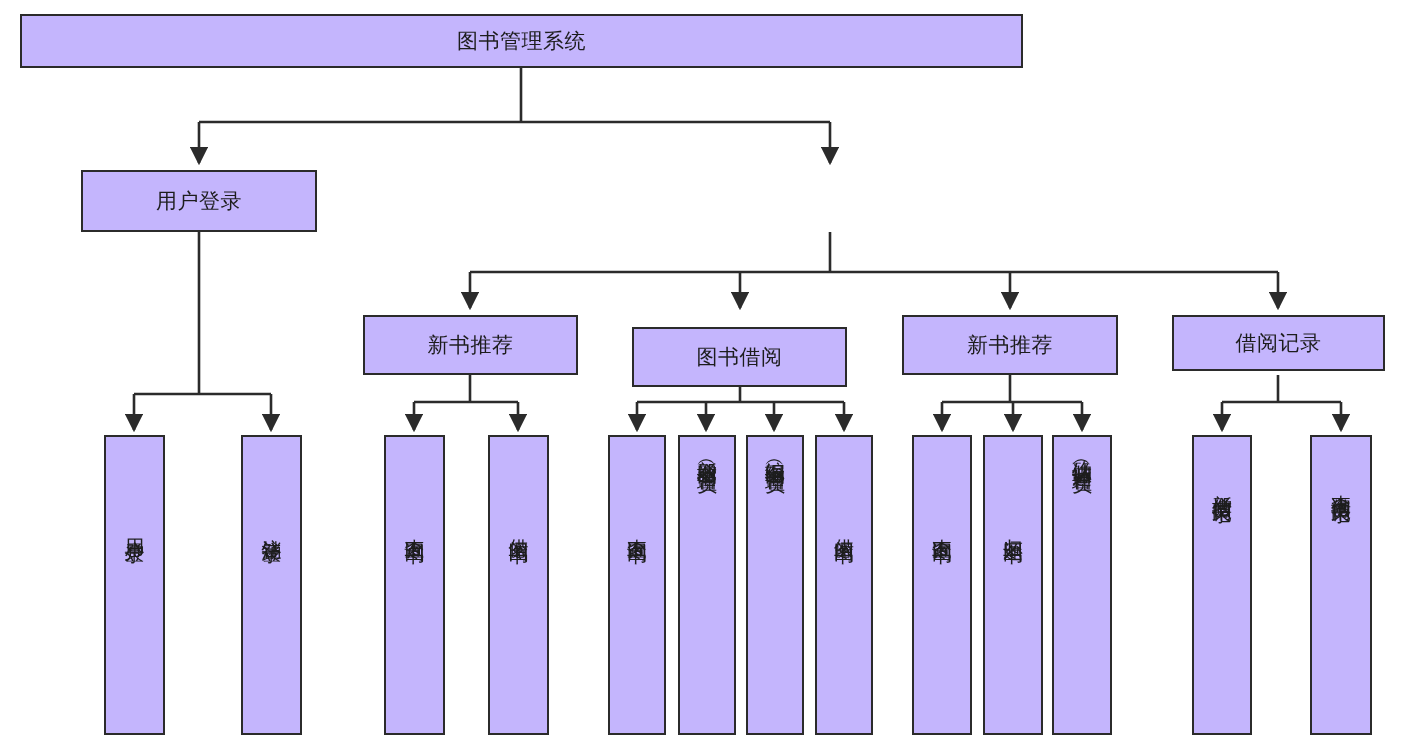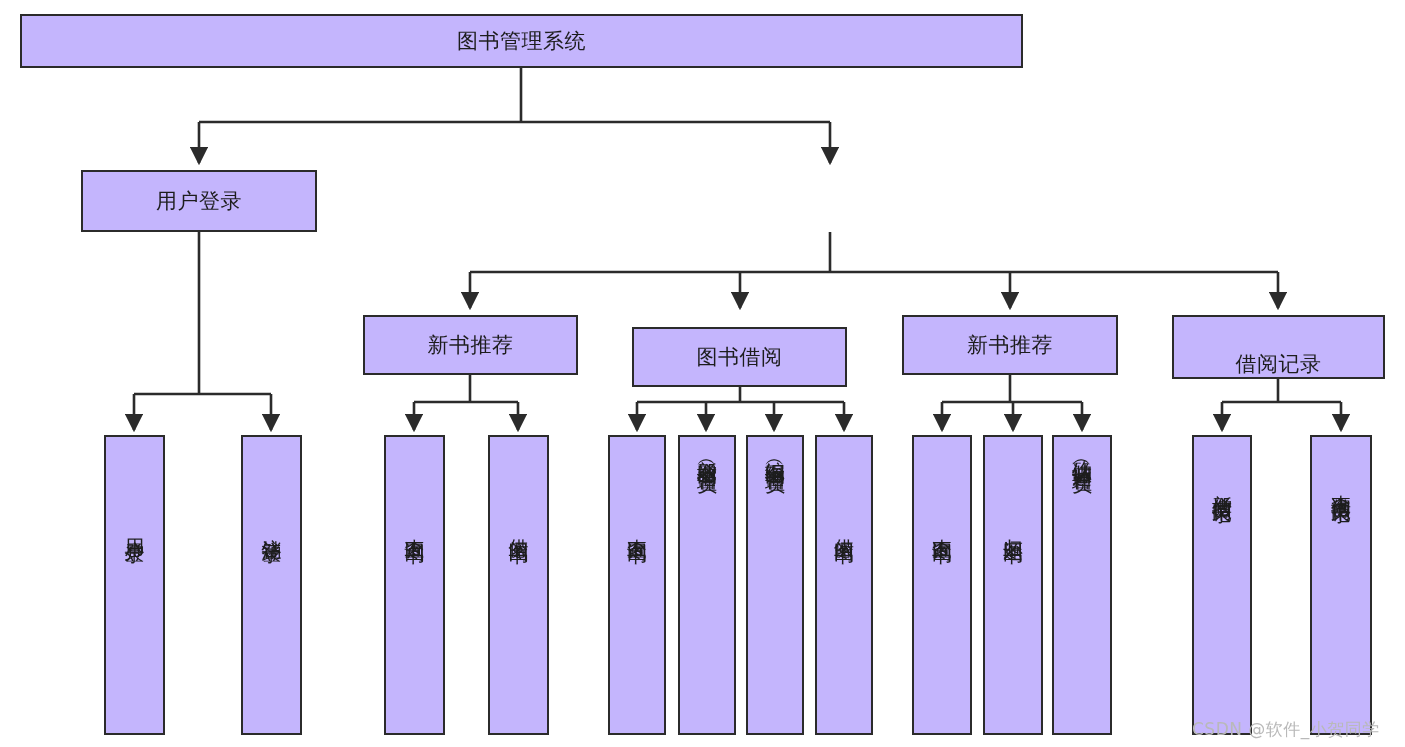--- a/index.html
+++ b/index.html
@@ -137,21 +137,21 @@
 
   <div class="node horiz" style="left:363px; top:315px; width:215px; height:60px;">
     <span class="node-label">新书推荐</span>
   </div>
   <div class="node horiz" style="left:632px; top:327px; width:215px; height:60px;">
     <span class="node-label">图书借阅</span>
   </div>
   <div class="node horiz" style="left:902px; top:315px; width:216px; height:60px;">
     <span class="node-label">新书推荐</span>
   </div>
-  <div class="node horiz" style="left:1172px; top:315px; width:213px; height:64px;align-items:flex-end;">
+  <div class="node horiz" style="left:1172px; top:315px; width:213px; height:56px;">
     <span class="node-label">借阅记录</span>
   </div>
 
   <div class="node vert" style="left:104px; top:435px; width:61px; height:300px; padding-top:86px;">
     <span class="node-label">用户登录</span>
   </div>
   <div class="node vert" style="left:241px; top:435px; width:61px; height:300px; padding-top:86px;">
     <span class="node-label">注销登录</span>
   </div>
 
@@ -185,15 +185,14 @@
     <span class="node-label">确认归还（管理员）</span>
   </div>
 
   <div class="node vert" style="left:1192px; top:435px; width:60px; height:300px; padding-top:42px;">
     <span class="node-label">新增借阅记录</span>
   </div>
   <div class="node vert" style="left:1310px; top:435px; width:62px; height:300px; padding-top:42px;">
     <span class="node-label">查询借阅记录</span>
   </div>
 
-  <div class="watermark" style="left:1192px; top:718px;">CSDN @软件_小贺同学</div>
 
 </div>
 
 </body></html>

